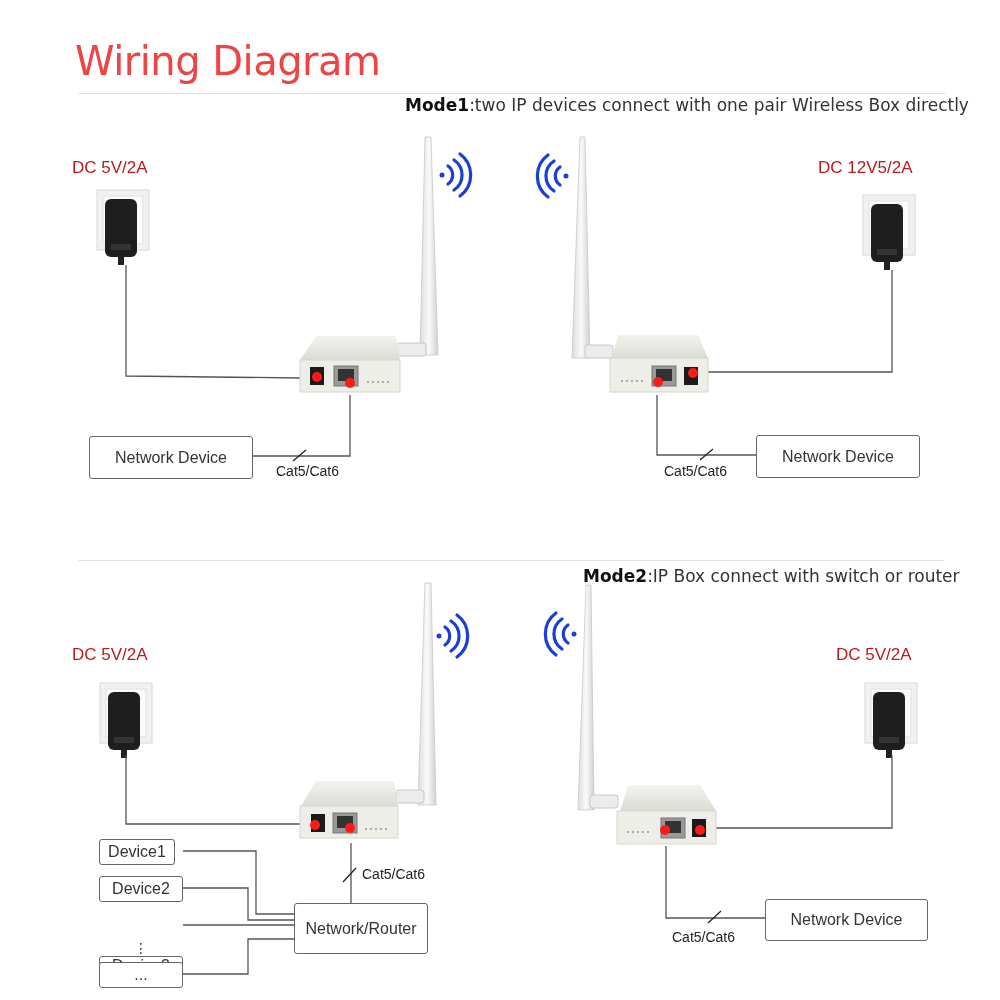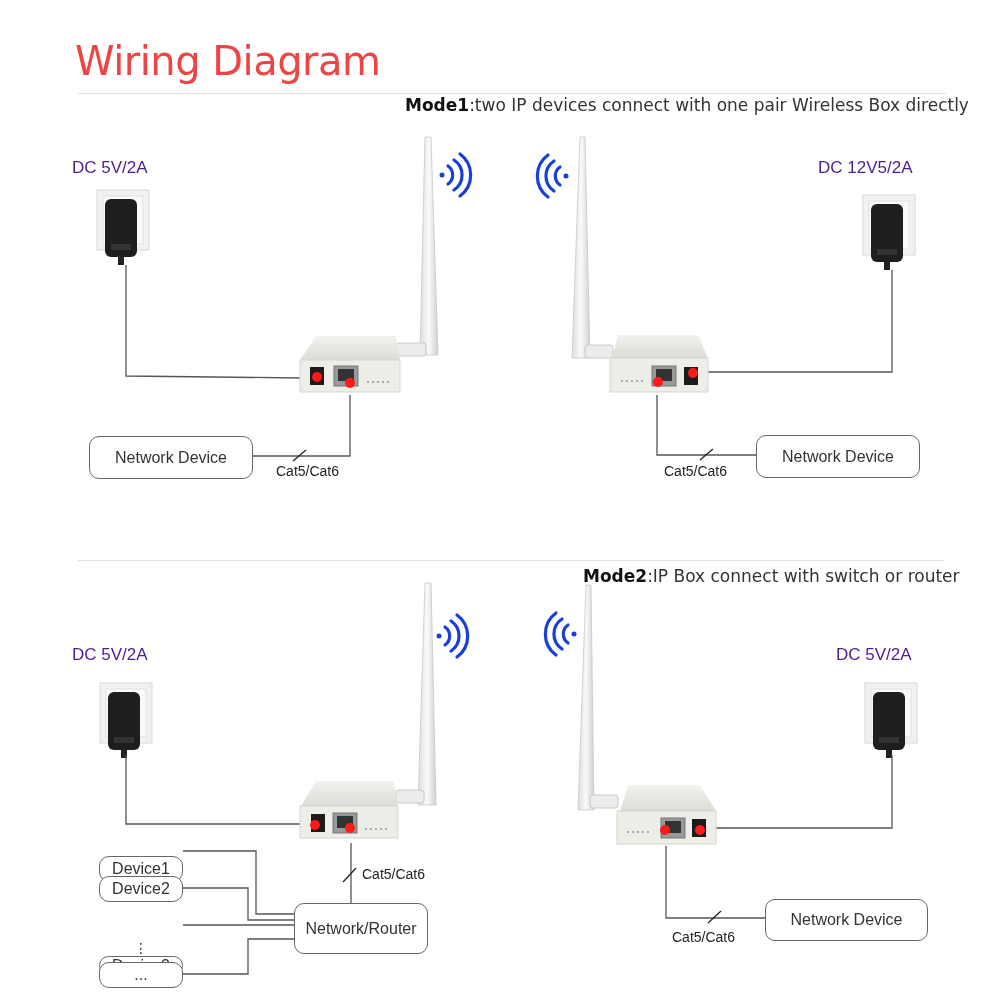--- a/index.html
+++ b/index.html
@@ -2,22 +2,22 @@
 <html><head>
 <meta charset="utf-8">
 <style>
   html,body{margin:0;padding:0;background:#fff;}
   body{width:1000px;height:1000px;position:relative;overflow:hidden;font-family:"DejaVu Sans",sans-serif;color:#222;}
   .abs{position:absolute;}
   .title{left:75px;top:38px;font-size:40px;font-weight:400;letter-spacing:-0.5px;color:#ef4444;}
   .mode{font-size:17px;color:#333;white-space:nowrap;margin-top:32px;}
   .mode b{font-weight:700;color:#111;}
   .rule{height:1px;background:#e2e2e2;}
-  .dc{font-size:17px;color:#4c1d95;font-family:"Liberation Sans",sans-serif;}
-  .box{border:1.3px solid #666;border-radius:10px;background:#fff;display:flex;align-items:center;justify-content:center;font-size:16px;color:#333;box-sizing:border-box;font-family:"Liberation Sans",sans-serif;}
+  .dc{font-size:17px;color:#b91c1c;font-family:"Liberation Sans",sans-serif;}
+  .box{border:1.3px solid #666;border-radius:3px;background:#fff;display:flex;align-items:center;justify-content:center;font-size:16px;color:#333;box-sizing:border-box;font-family:"Liberation Sans",sans-serif;}
   .cat{font-size:14px;color:#222;font-family:"Liberation Sans",sans-serif;}
   svg.wires{position:absolute;left:0;top:0;width:1000px;height:1000px;pointer-events:none;}
 </style>
 </head>
 <body>
 
 <div class="abs title">Wiring Diagram</div>
 <div class="abs mode" style="left:405px;top:63px;"><b>Mode1</b><span>:two IP devices connect with one pair Wireless Box directly</span></div>
 <div class="abs rule" style="left:78px;top:93px;width:868px;"></div>
 
@@ -169,21 +169,21 @@
 <div class="abs cat" style="left:276px;top:463px;">Cat5/Cat6</div>
 
 <div class="abs dc" style="left:818px;top:158px;">DC 12V5/2A</div>
 <div class="abs box" style="left:756px;top:435px;width:164px;height:43px;">Network Device</div>
 <div class="abs cat" style="left:664px;top:463px;">Cat5/Cat6</div>
 
 <div class="abs dc" style="left:72px;top:645px;">DC 5V/2A</div>
 <div class="abs cat" style="left:362px;top:866px;">Cat5/Cat6</div>
 <div class="abs box" style="left:294px;top:903px;width:134px;height:51px;">Network/Router</div>
 
-<div class="abs box" style="left:99px;top:839px;width:84px;height:26px;margin-top:17px;">Device1</div>
+<div class="abs box" style="left:99px;top:839px;width:76px;height:26px;">Device1</div>
 <div class="abs box" style="left:99px;top:876px;width:84px;height:26px;">Device2</div>
 <div class="abs box" style="left:99px;top:912px;width:84px;height:19px;margin-top:44px;">Device3</div>
 <div class="abs" style="left:134px;top:940px;font-size:14px;color:#333;">⋮</div>
 <div class="abs box" style="left:99px;top:962px;width:84px;height:26px;">...</div>
 
 <div class="abs dc" style="left:836px;top:645px;">DC 5V/2A</div>
 <div class="abs box" style="left:765px;top:899px;width:163px;height:42px;">Network Device</div>
 <div class="abs cat" style="left:672px;top:929px;">Cat5/Cat6</div>
 
 </body></html>

